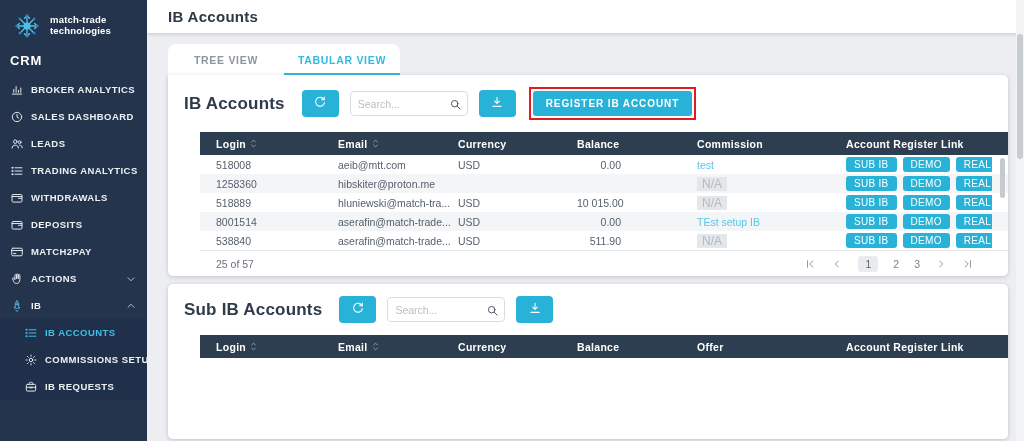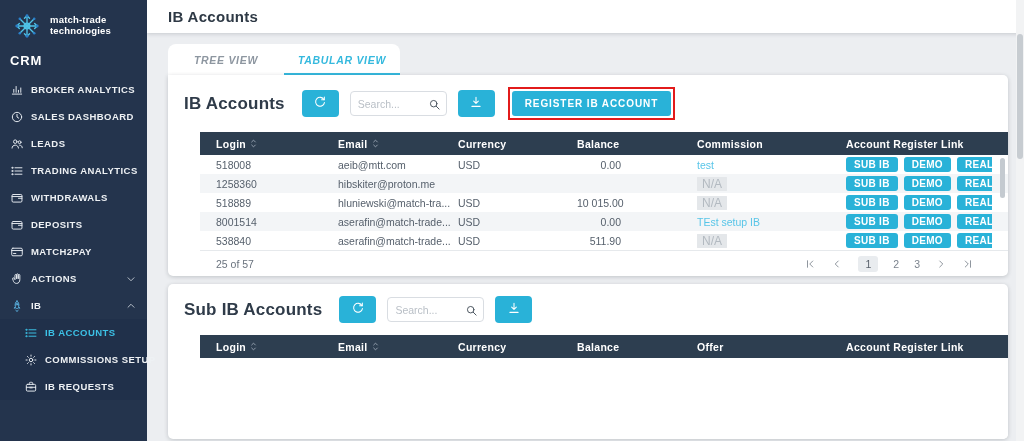--- a/index.html
+++ b/index.html
@@ -23,34 +23,34 @@
   .side-item.active { color:#3cc1e6; }
   .side-item.active .icon { color:#3cc1e6; }
   .icon.ib-icon { color:#5cb7e8; }
 
   
   .main { flex:1; display:flex; flex-direction:column; background:#eceef1; position:relative; }
   .topbar { height:33px; background:#ffffff; display:flex; align-items:center; padding-left:21px; box-shadow:0 1px 4px rgba(30,40,50,.18); position:relative; z-index:2; }
   .topbar h1 { font-size:15px; font-weight:bold; color:#2e3945; letter-spacing:.3px; }
   .content { padding:11px 16px 0 21px; }
 
-  .tabstrip { display:inline-flex; background:#fff; border-radius:8px 8px 0 0; height:31px;font-style:italic; }
+  .tabstrip { display:inline-flex; background:#fff; border-radius:8px 8px 0 0; height:31px; }
   .tab { width:116px; display:flex; align-items:center; justify-content:center; font-size:10.5px; font-weight:bold; letter-spacing:.7px; color:#8d96a0; position:relative; cursor:pointer; }
   .tab.active { color:#35b9de; }
   .tab.active::after { content:""; position:absolute; left:0; right:0; bottom:0; height:2px; background:#35b9de; }
 
   .card { background:#fff; border-radius:5px; box-shadow:0 1px 4px rgba(40,50,60,.22); width:840px; position:relative; }
   .card.first { border-top-left-radius:0; }
   .card.second { margin-top:8px; height:155px; overflow:hidden; }
 
   .toolbar { display:flex; align-items:center; padding:12px 16px; gap:11px; }
   .toolbar h2 { font-size:17px; font-weight:bold; color:#2f3b49; letter-spacing:.2px; margin-right:6px; }
   .icon-btn { width:37px; height:27px; background:#29b2d8; border:none; border-radius:4px; color:#fff; display:flex; align-items:center; justify-content:center; cursor:pointer; }
   .icon-btn svg { width:14px; height:14px; fill:none; stroke:#fff; stroke-width:1.8; stroke-linecap:round; stroke-linejoin:round; }
-  .searchbox { width:97px; height:25px; border:1px solid #d9dde2; border-radius:4px; background:#fff; display:flex; align-items:center; padding:0 5px 0 7px; }
+  .searchbox { width:118px; height:25px; border:1px solid #d9dde2; border-radius:4px; background:#fff; display:flex; align-items:center; padding:0 5px 0 7px; }
   .searchbox input { border:0; outline:0; flex:1; width:60px; font-size:10.5px; color:#555f6b; font-family:"Liberation Sans",sans-serif; }
   .searchbox input::placeholder { color:#b9bfc6; }
   .searchbox .sicon { width:13px; height:13px; color:#49535e; flex-shrink:0; }
   .searchbox .sicon svg { width:13px; height:13px; fill:none; stroke:currentColor; stroke-width:1.8; stroke-linecap:round; }
   .register-wrap { border:2px solid #e21b1b; padding:2px; margin-left:2px; }
   .register-btn { background:#29b2d8; color:#fff; border:none; font-family:"Liberation Sans",sans-serif; font-size:10px; font-weight:bold; letter-spacing:.9px; padding:7px 13px; border-radius:3px; cursor:pointer; }
 
   
   .tbl { position:relative;margin-left:32px; }
   .thead { display:flex; align-items:center; background:#2d3e50; color:#fff; height:23px; padding:0 16px; font-size:10.5px; font-weight:bold; letter-spacing:.3px; }
@@ -59,21 +59,21 @@
   .sort svg { width:9px; height:11px; fill:none; stroke:currentColor; stroke-width:1.6; stroke-linecap:round; stroke-linejoin:round; display:block; }
   .c-login { width:122px; } .c-email { width:120px; } .c-curr { width:119px; }
   .c-bal  { width:120px; } .c-comm { width:149px; } .c-link { flex:1; }
   .trow { display:flex; align-items:center; height:19px; padding:0 16px; font-size:10.5px; color:#555f6b; background:#fff; }
   .trow:nth-child(even) { background:#f3f5f7; }
   .cell { overflow:hidden; white-space:nowrap; }
   .cell.c-bal { text-align:right; padding-right:76px; }
   .comm-link { color:#58c5e8; cursor:pointer; }
   .na { background:#e4e7ea; color:#b3bac1; font-size:12px; padding:1px 5px; border-radius:2px; }
   .cell.c-link { display:flex; gap:6px; }
-  .chip { background:#29b2d8; color:#fff; font-size:10px; font-weight:bold; letter-spacing:.3px; padding:2px 8px; border-radius:3px; cursor:pointer; }
+  .chip { background:#29b2d8; color:#fff; font-size:10px; font-weight:normal; letter-spacing:.3px; padding:2px 8px; border-radius:3px; cursor:pointer; }
   .vthumb { position:absolute; right:3px; top:26px; width:5px; height:40px; background:#c4cad0; border-radius:3px; }
 
   .tfoot { display:flex; align-items:center; height:26px; border-top:1px solid #e6e9ec; padding:0 16px; font-size:10.5px; color:#6a737e; }
   .pager { margin-left:auto; display:flex; align-items:center; gap:15px; color:#7b838d; padding-right:18px; }
   .pbtn { width:12px; height:12px; cursor:pointer; }
   .pbtn svg { width:12px; height:12px; fill:none; stroke:currentColor; stroke-width:1.7; stroke-linecap:round; stroke-linejoin:round; display:block; }
   .pnum { font-size:10.5px; cursor:pointer; }
   .pnum.active { background:#e9ecef; border-radius:3px; padding:2px 7px; color:#59616b; }
 
   .empty-body { height:84px; background:#fff; }

